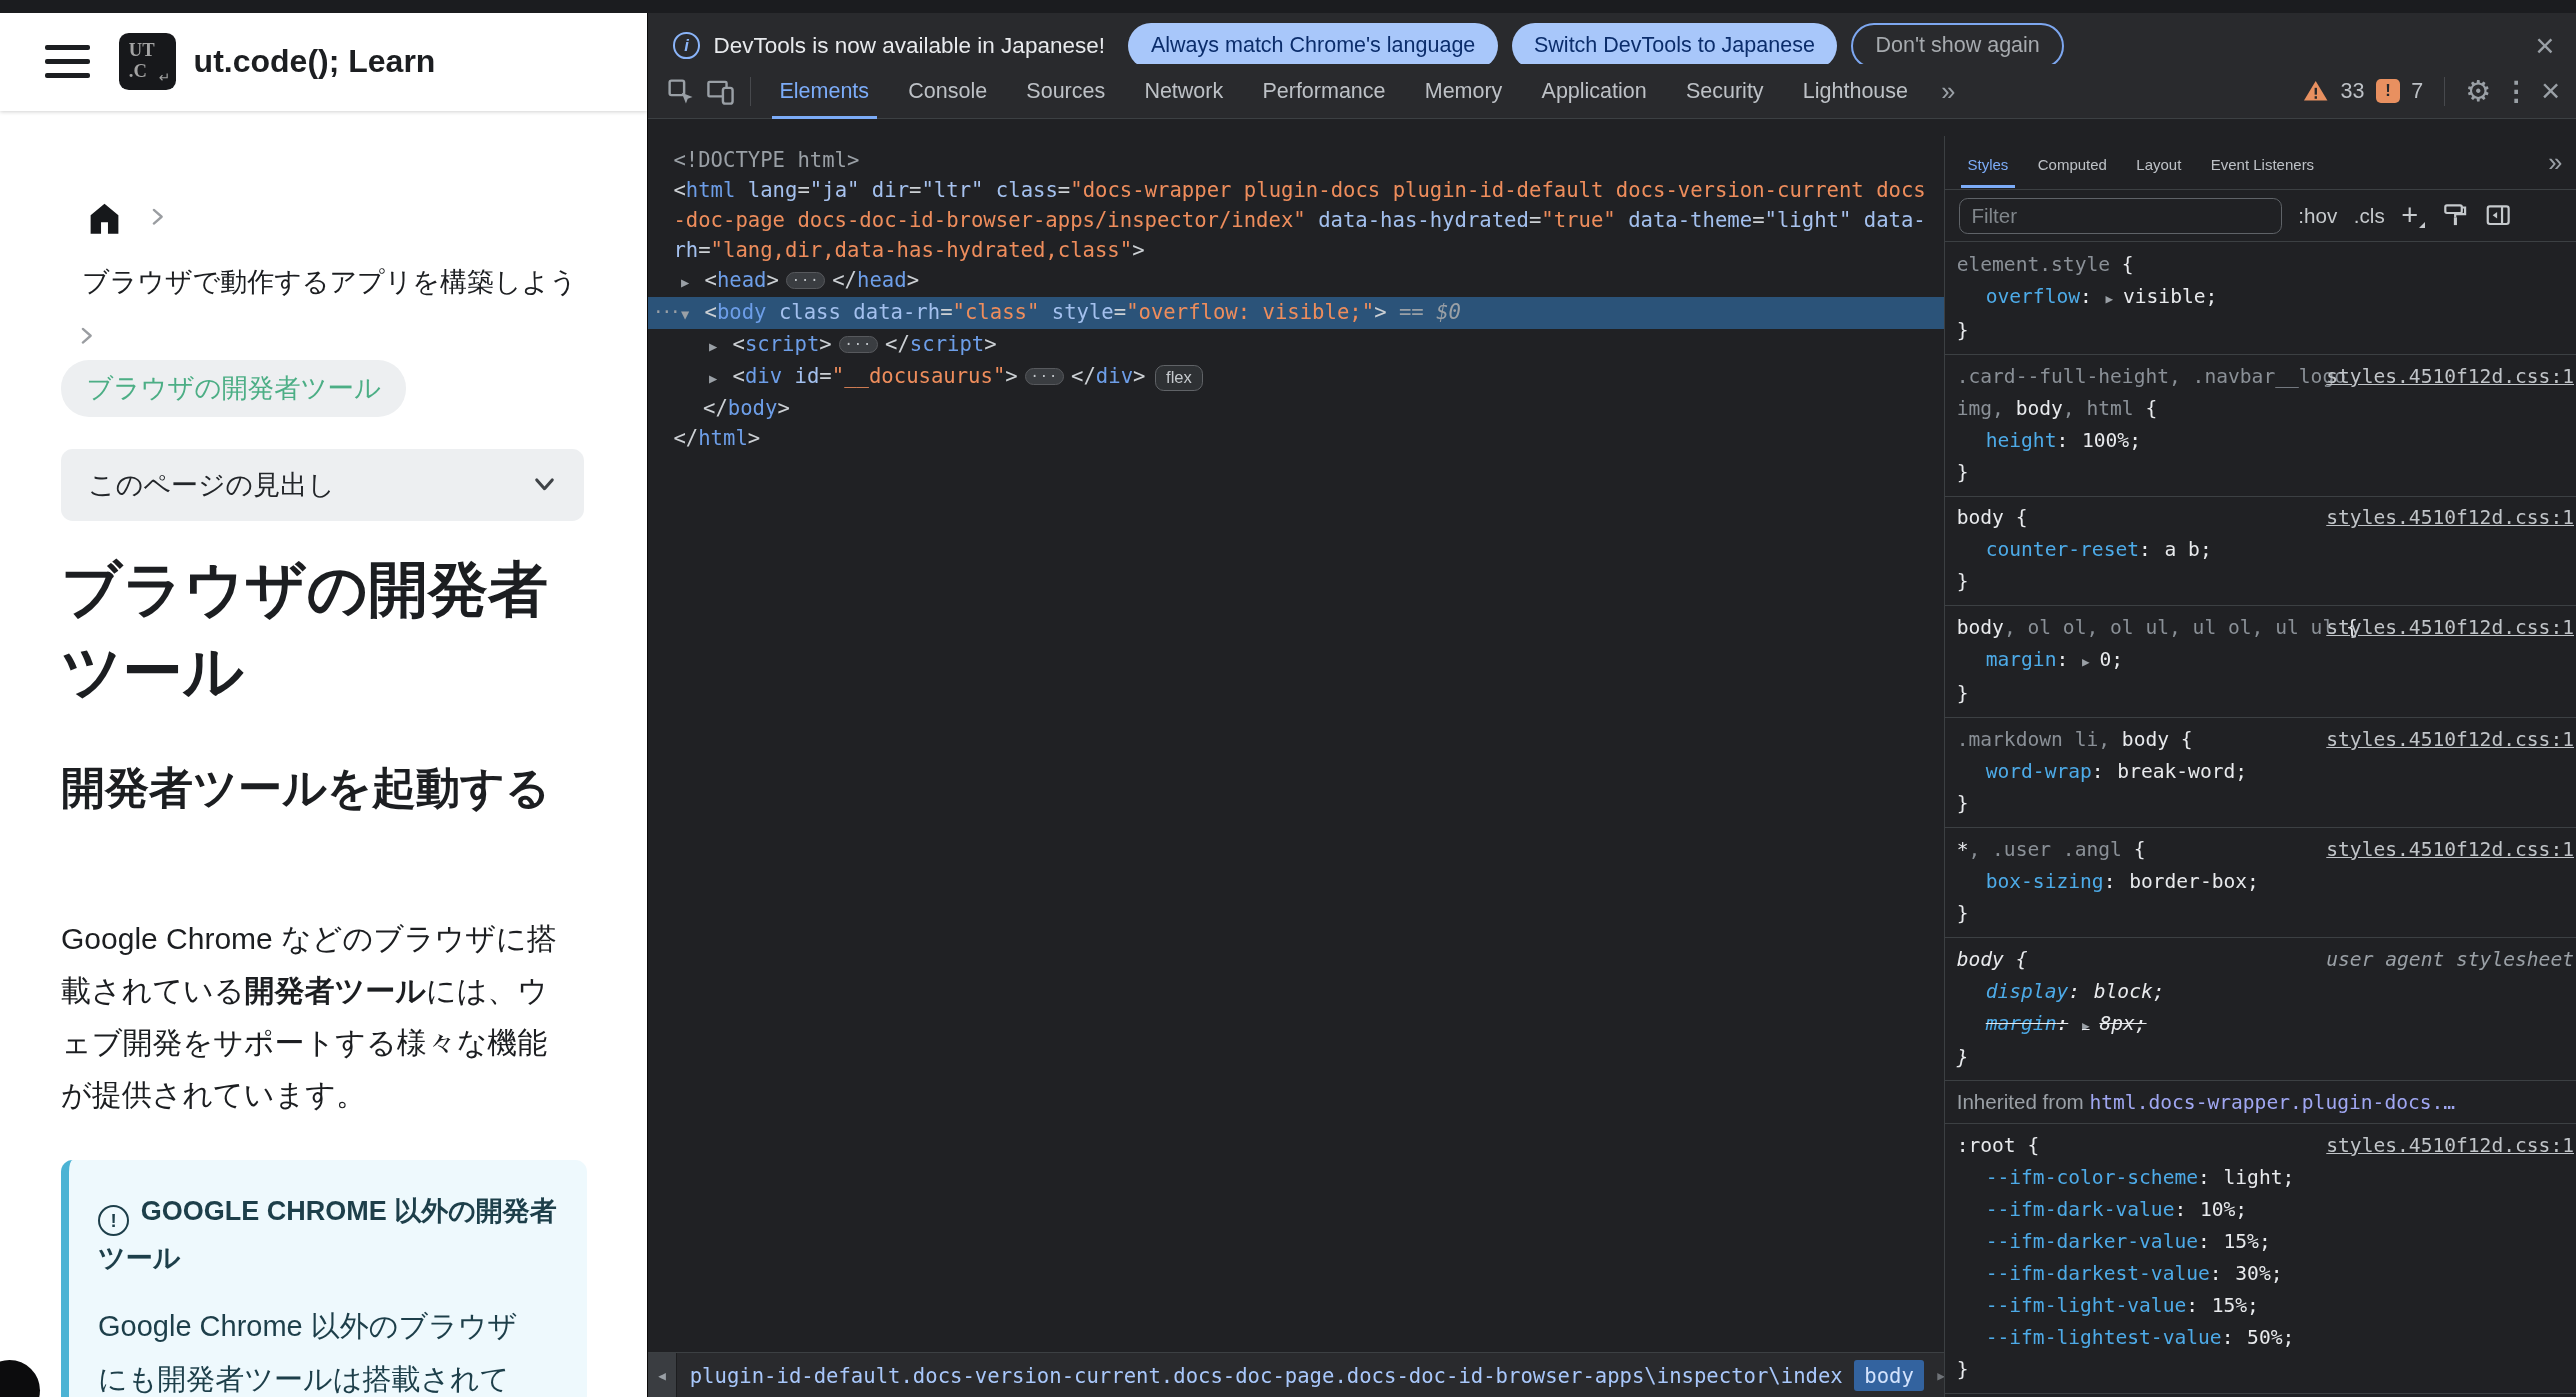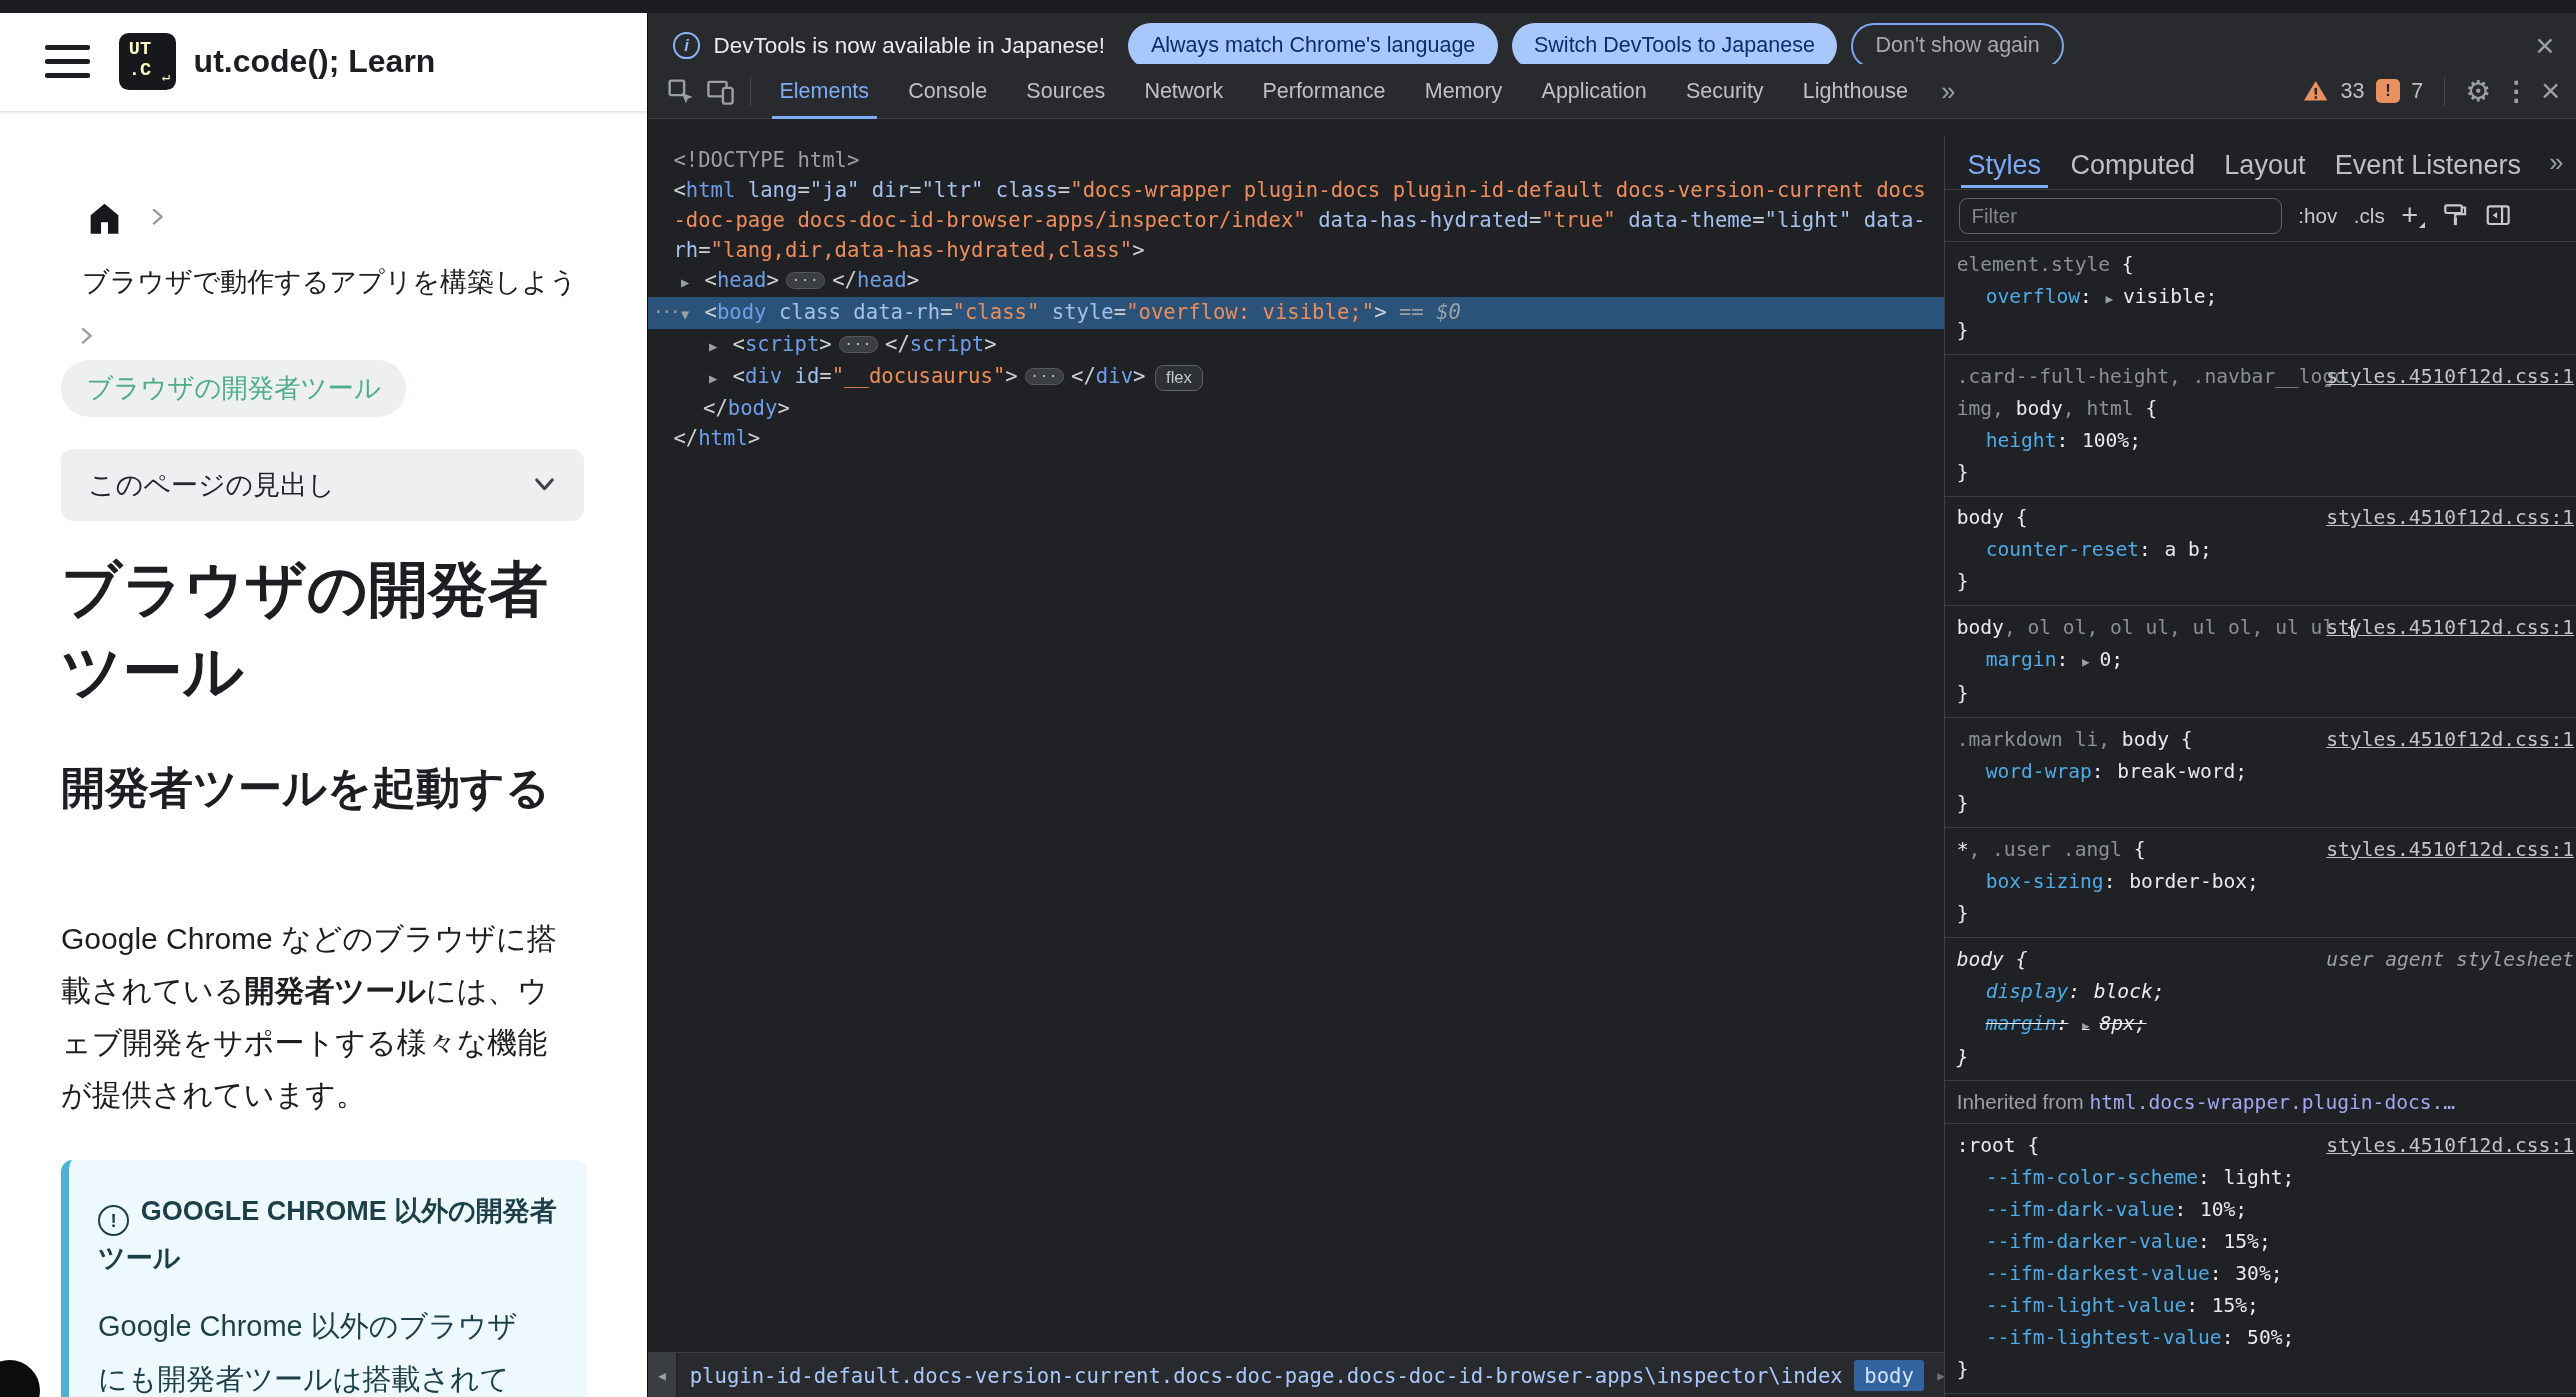--- a/index.html
+++ b/index.html
@@ -8,21 +8,21 @@
             background:#fff; font-family:"Liberation Sans",sans-serif; }
   .top-strip { position:absolute; left:0; top:0; width:100%; height:12.7px; background:#1b1c1f; z-index:6; }
 
   
   .page { position:absolute; left:0; top:12.7px; width:647px; height:1385px; background:#fff; overflow:hidden; }
   .navbar { position:absolute; left:0; top:0; width:100%; height:98px; background:#fff;
             box-shadow:0 1px 3.9px rgba(0,0,0,0.18); display:flex; align-items:center; z-index:3; }
   .hamburger { width:45px; height:33px; margin-left:45px; display:flex; flex-direction:column; justify-content:space-between; cursor:pointer; }
   .hamburger span { display:block; height:4.9px; background:#1c1e21; border-radius:2px; }
   .logo-box { width:57px; height:57px; margin-left:29px; background:#17181b; border-radius:9.8px;
-              color:#fef9c3; font-family:Liberation Mono, monospace; font-weight:bold; font-size:18.6px;
+              color:#a3a3a3; font-family:Liberation Serif, serif; font-weight:bold; font-size:18.6px;
               line-height:20.6px; padding:6.9px 0 0 9.8px; position:relative; }
   .logo-return { position:absolute; right:5.9px; bottom:2px; font-size:13.7px; font-weight:normal; }
   .nav-title { margin-left:17.6px; font-size:32px; font-weight:bold; color:#1c1e21; }
 
   .crumb-home { position:absolute; left:86px; top:186px; width:37px; height:37px; }
   .crumb-chev1 { position:absolute; left:147px; top:192px; }
   .crumb-section { position:absolute; left:82px; top:251px; font-size:27px; color:#1c1e21; }
   .crumb-chev2 { position:absolute; left:76px; top:311px; }
   .crumb-pill { position:absolute; left:61px; top:347px; height:57px; border-radius:28px; background:#edeff1;
                 color:#4cae85; font-size:26.4px; line-height:57px; padding:0 25.4px; }
@@ -88,21 +88,21 @@
   .tok-a { color:#a3c0ee; } .tok-vo { color:#ee8d5c; } .tok-vb { color:#a8c2ee; }
   .tok-sfx { color:#9aa0a6; font-style:italic; }
   .ell { display:inline-block; background:#3a3d41; border:1px solid #57595d; border-radius:8.8px; color:#c3c7cb;
          font-size:13.7px; line-height:14.7px; padding:0 4.9px; margin:0 6.9px; vertical-align:2px; letter-spacing:1px; }
   .flex-badge { display:inline-block; border:1px solid #606367; border-radius:8.8px; color:#c5c9cd; background:#2e3134;
                 font-family:"Liberation Sans",sans-serif; font-size:16.6px; line-height:24.5px; padding:0 9.8px; margin-left:9.8px; }
 
   
   .styles { position:absolute; top:136px; left:1296px; right:0; bottom:0; border-left:1px solid #3c4043; background:#202124; }
   .side-tabs { height:54px; border-bottom:1px solid #3c4043; display:flex; align-items:center; padding-left:7.8px; }
-  .side-tab { height:50px; line-height:54px; padding:0 14.7px; font-size:27px; color:#bdc1c6; position:relative; cursor:pointer; white-space:nowrap;text-align:right; }
+  .side-tab { height:50px; line-height:54px; padding:0 14.7px; font-size:15px; color:#bdc1c6; position:relative; cursor:pointer; white-space:nowrap;text-align:right; }
   .side-tab.sel { color:#7cacf8; }
   .side-tab.sel::after { content:""; position:absolute; left:7.8px; right:7.8px; bottom:0; height:2.9px; background:#7cacf8; }
   .filter-row { height:52px; border-bottom:1px solid #3c4043; display:flex; align-items:center; padding:0 13.7px; gap:16.6px; }
   .filter-input { width:323px; height:36px; background:transparent; border:1px solid #5f6368; border-radius:8.8px;
                   color:#e8eaed; font-size:20.6px; padding:0 11.7px; outline:none; font-family:"Liberation Sans",sans-serif; }
   .filter-input::placeholder { color:#80868b; }
   .ft-label { color:#c6cacd; font-size:20.6px; cursor:pointer; }
   .plus-btn { color:#c6cacd; font-size:29px; line-height:29px; position:relative; cursor:pointer; padding-right:6.9px; }
   .plus-btn::after { content:""; position:absolute; right:0; bottom:2px; border-left:6.9px solid transparent; border-bottom:6.9px solid #c6cacd; }
 

